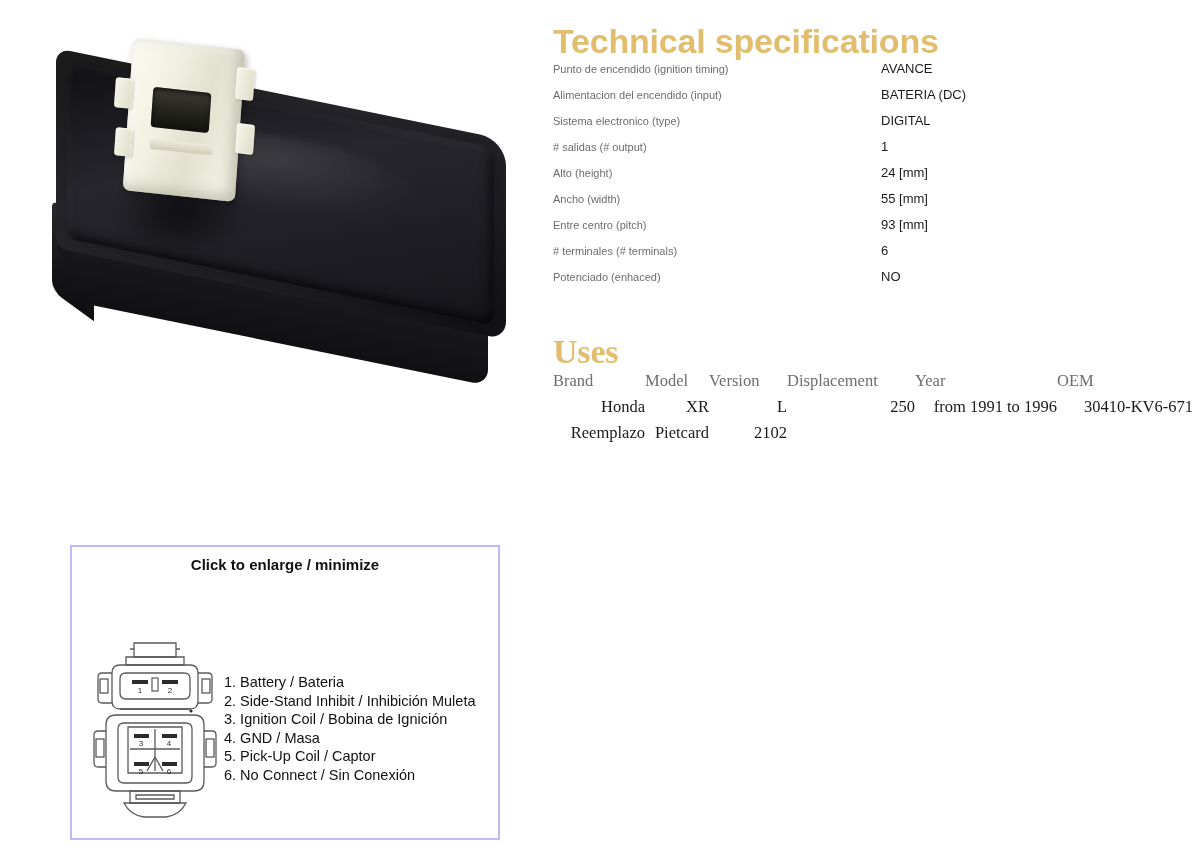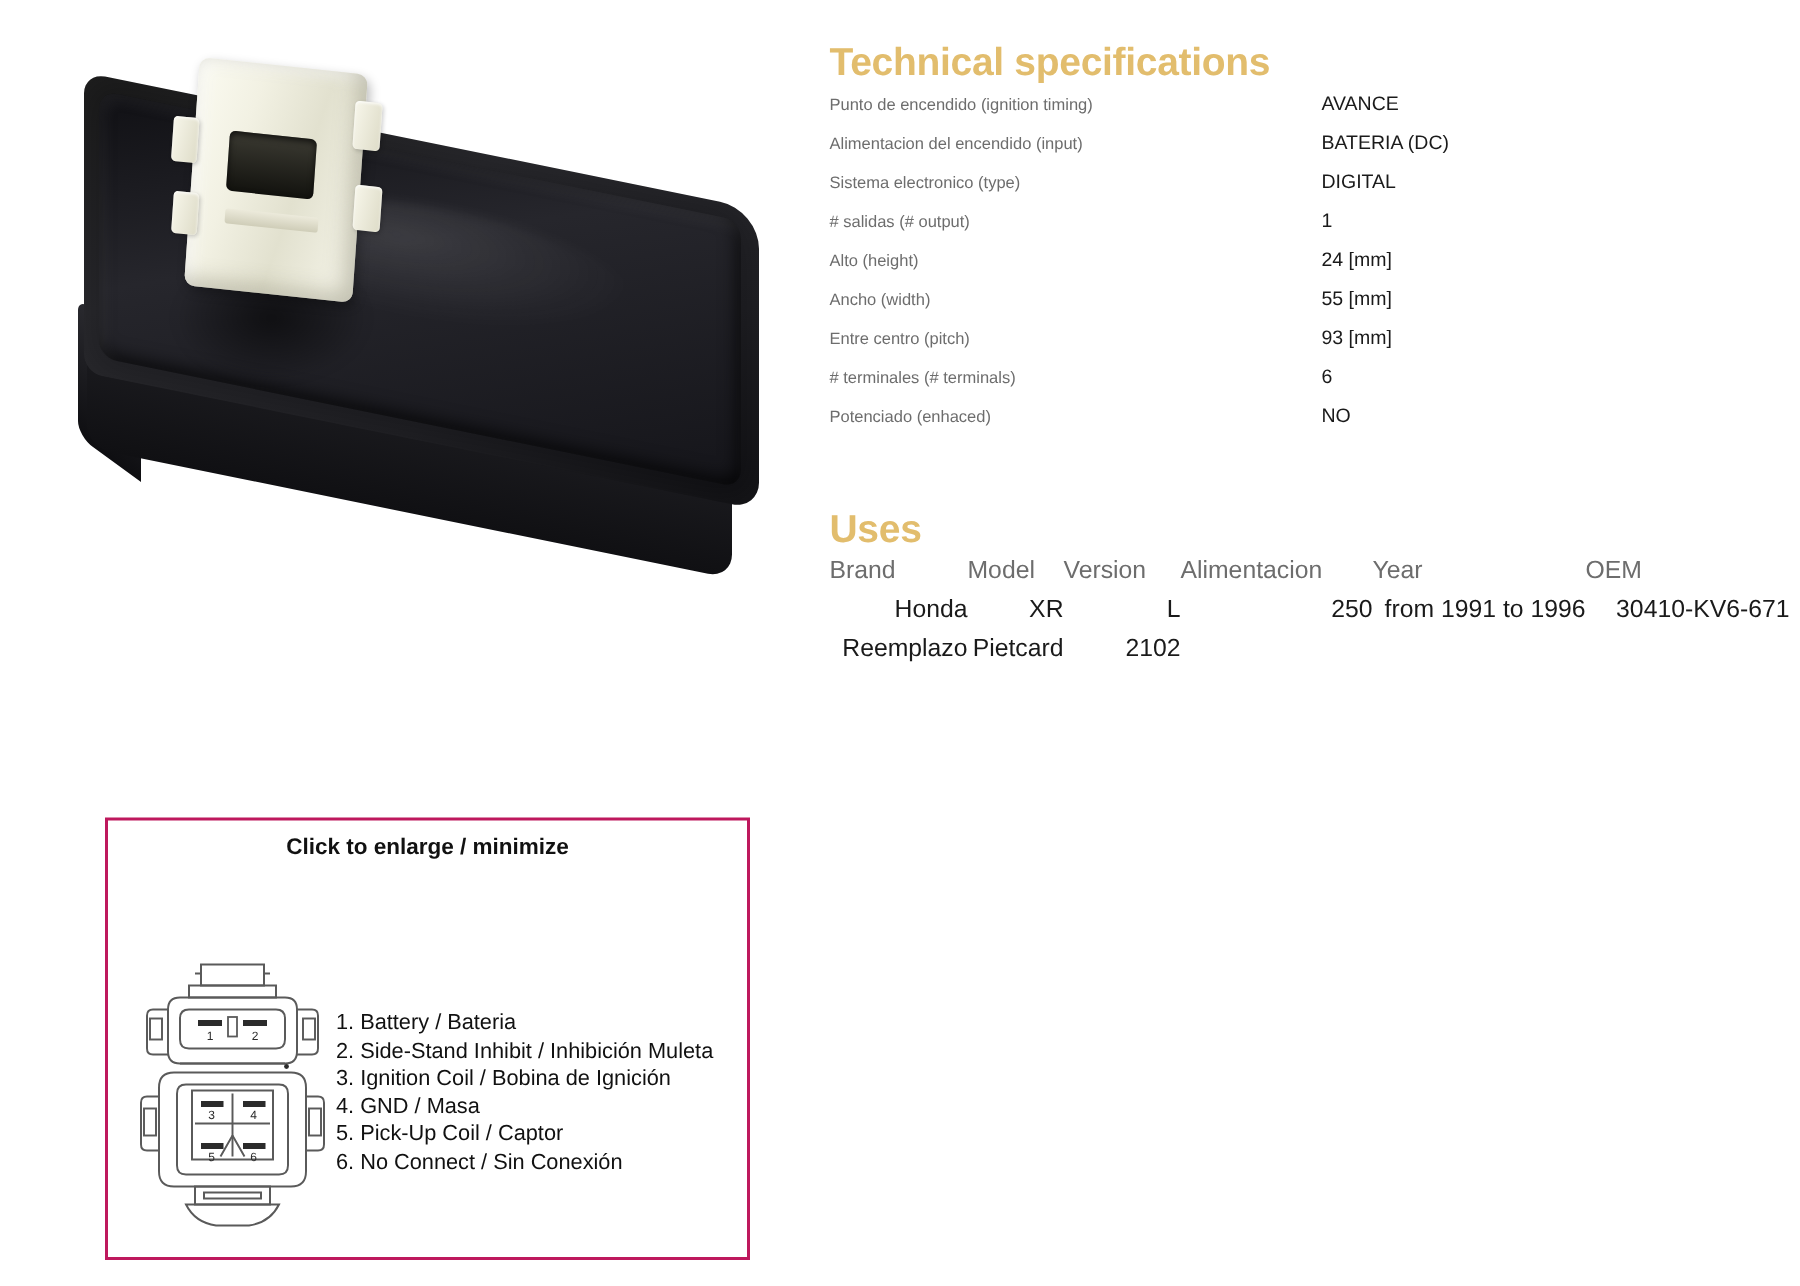--- a/index.html
+++ b/index.html
@@ -157,21 +157,21 @@
 
   
   .specs {
     position: absolute;
     left: 553px;
     top: 26px;
     width: 620px;
   }
   .section-heading {
     color: #e2bd6d;
-    font-size: 26px;
+    font-size: 34px;
     font-weight: bold;
     line-height: 30px;
     margin: 0 0 5px 0;
     letter-spacing: -0.2px;
   }
   .spec-row {
     display: flex;
     align-items: baseline;
     height: 26px;
   }
@@ -187,20 +187,21 @@
     font-size: 13px;
     white-space: nowrap;
   }
 
   
   .uses {
     position: absolute;
     left: 553px;
     top: 337px;
     width: 640px;
+    font-family: Liberation Serif, serif;
   }
   .uses .section-heading { margin-bottom: 4px; }
   table.uses-table {
     border-collapse: collapse;
     font-size: 16.5px;
     table-layout: fixed;
     width: 640px;
   }
   table.uses-table th {
     color: #6d6d6d;
@@ -224,21 +225,21 @@
   .col-oem { width: 136px; }
   .repl-row td { color: #1a1a1a; }
 
   
   .diagram-box {
     position: absolute;
     left: 70px;
     top: 545px;
     width: 430px;
     height: 295px;
-    border: 2px solid #be185d;
+    border: 2px solid #c4b5fd;
     background: #ffffff;
     box-sizing: border-box;
   }
   .diagram-title {
     text-align: center;
     font-size: 15px;
     font-weight: bold;
     color: #111111;
     margin-top: 9px;
   }
@@ -333,21 +334,21 @@
 </div>
 
 <div class="uses">
   <h2 class="section-heading">Uses</h2>
   <table class="uses-table">
     <thead>
       <tr>
         <th class="col-brand">Brand</th>
         <th class="col-model">Model</th>
         <th class="col-version">Version</th>
-        <th class="col-disp">Alimentacion</th>
+        <th class="col-disp">Displacement</th>
         <th class="col-year">Year</th>
         <th class="col-oem">OEM</th>
       </tr>
     </thead>
     <tbody>
       <tr>
         <td>Honda</td>
         <td>XR</td>
         <td>L</td>
         <td>250</td>

